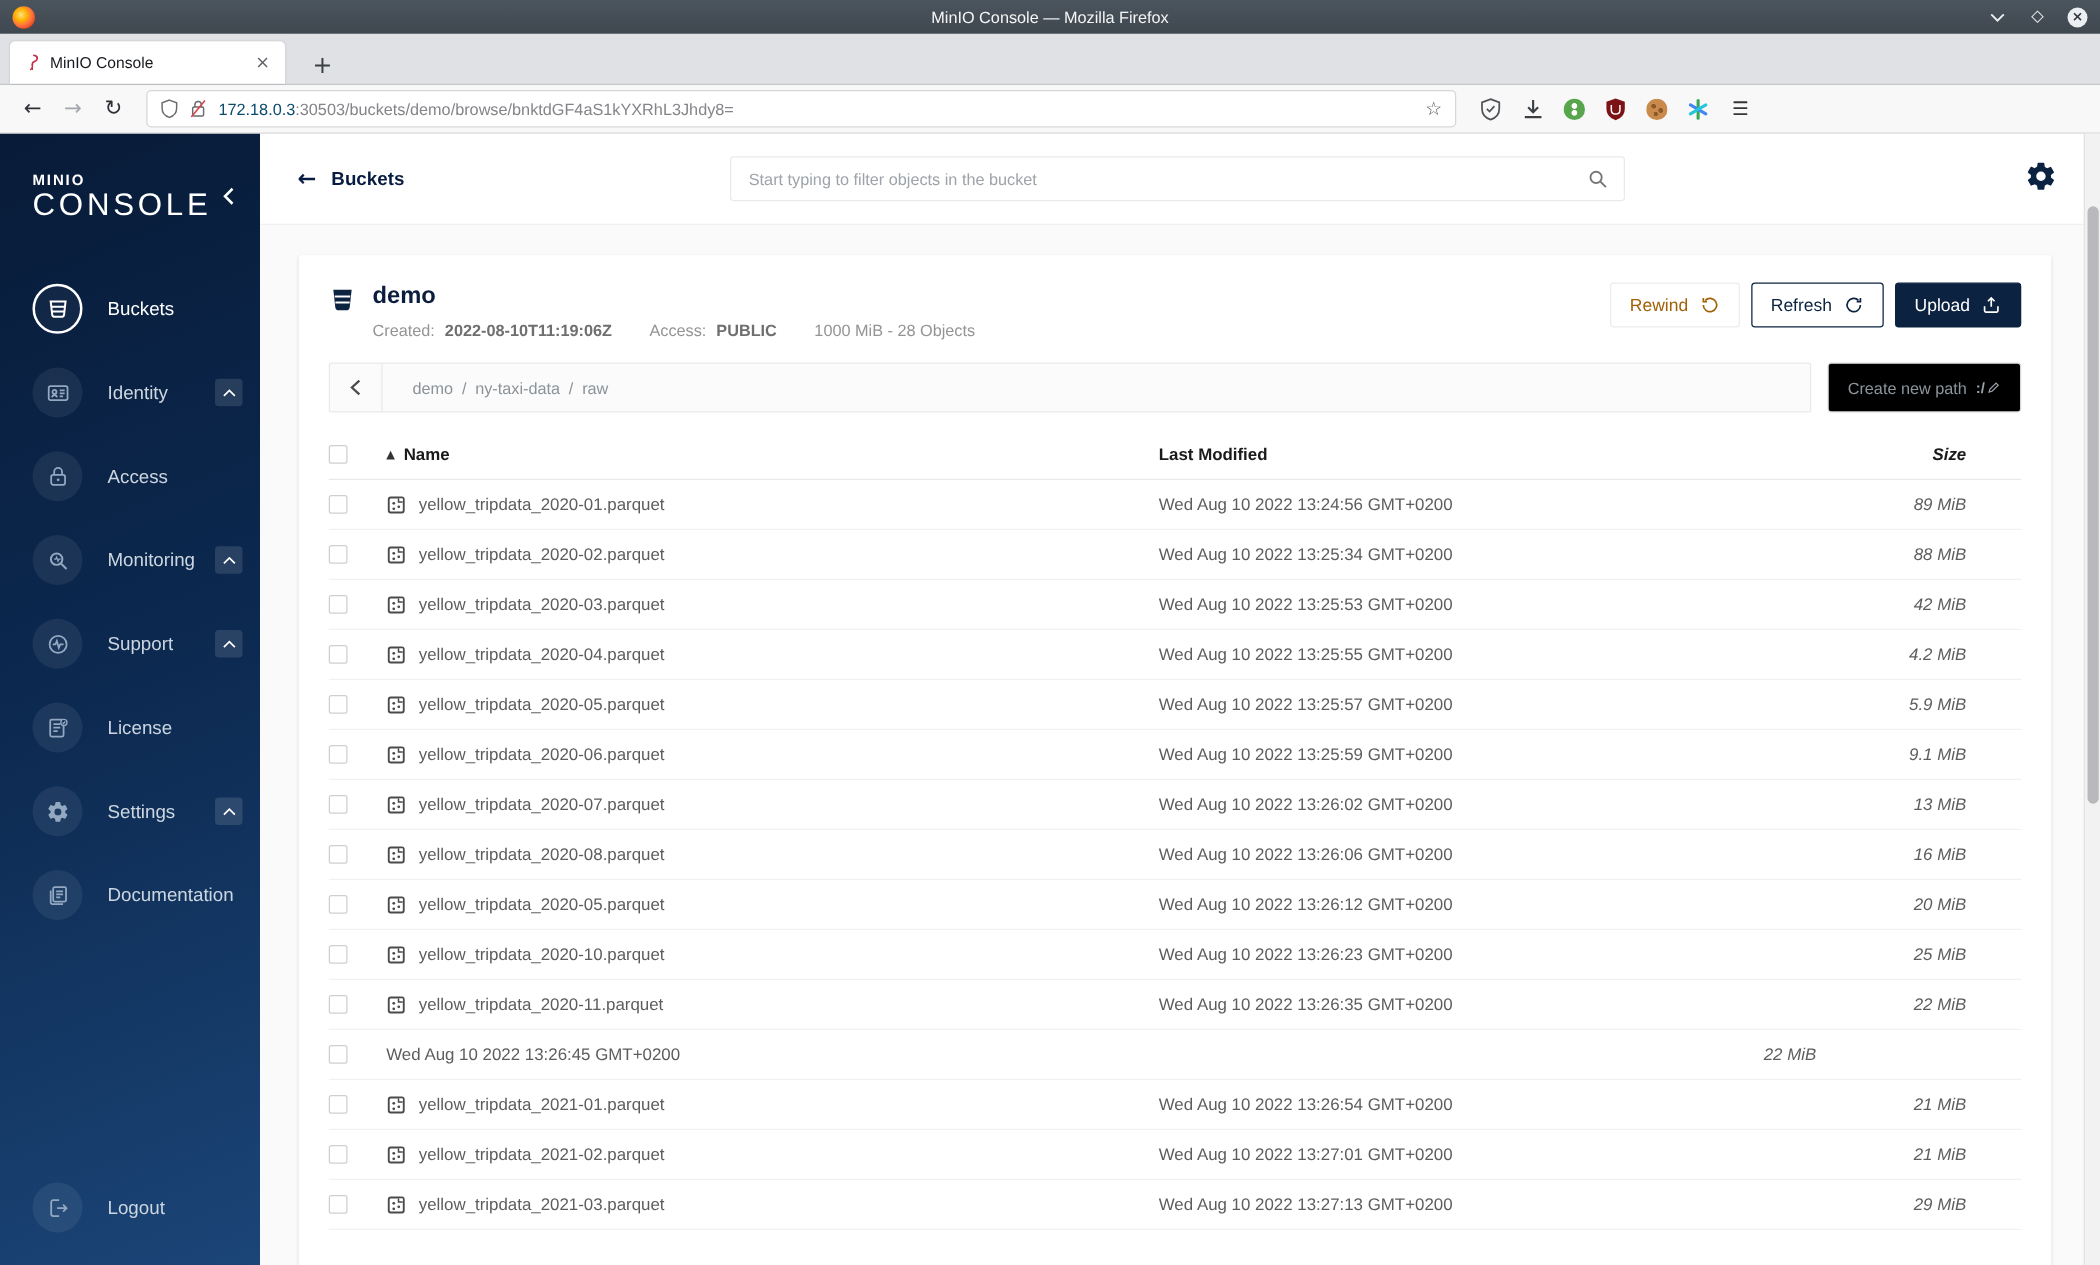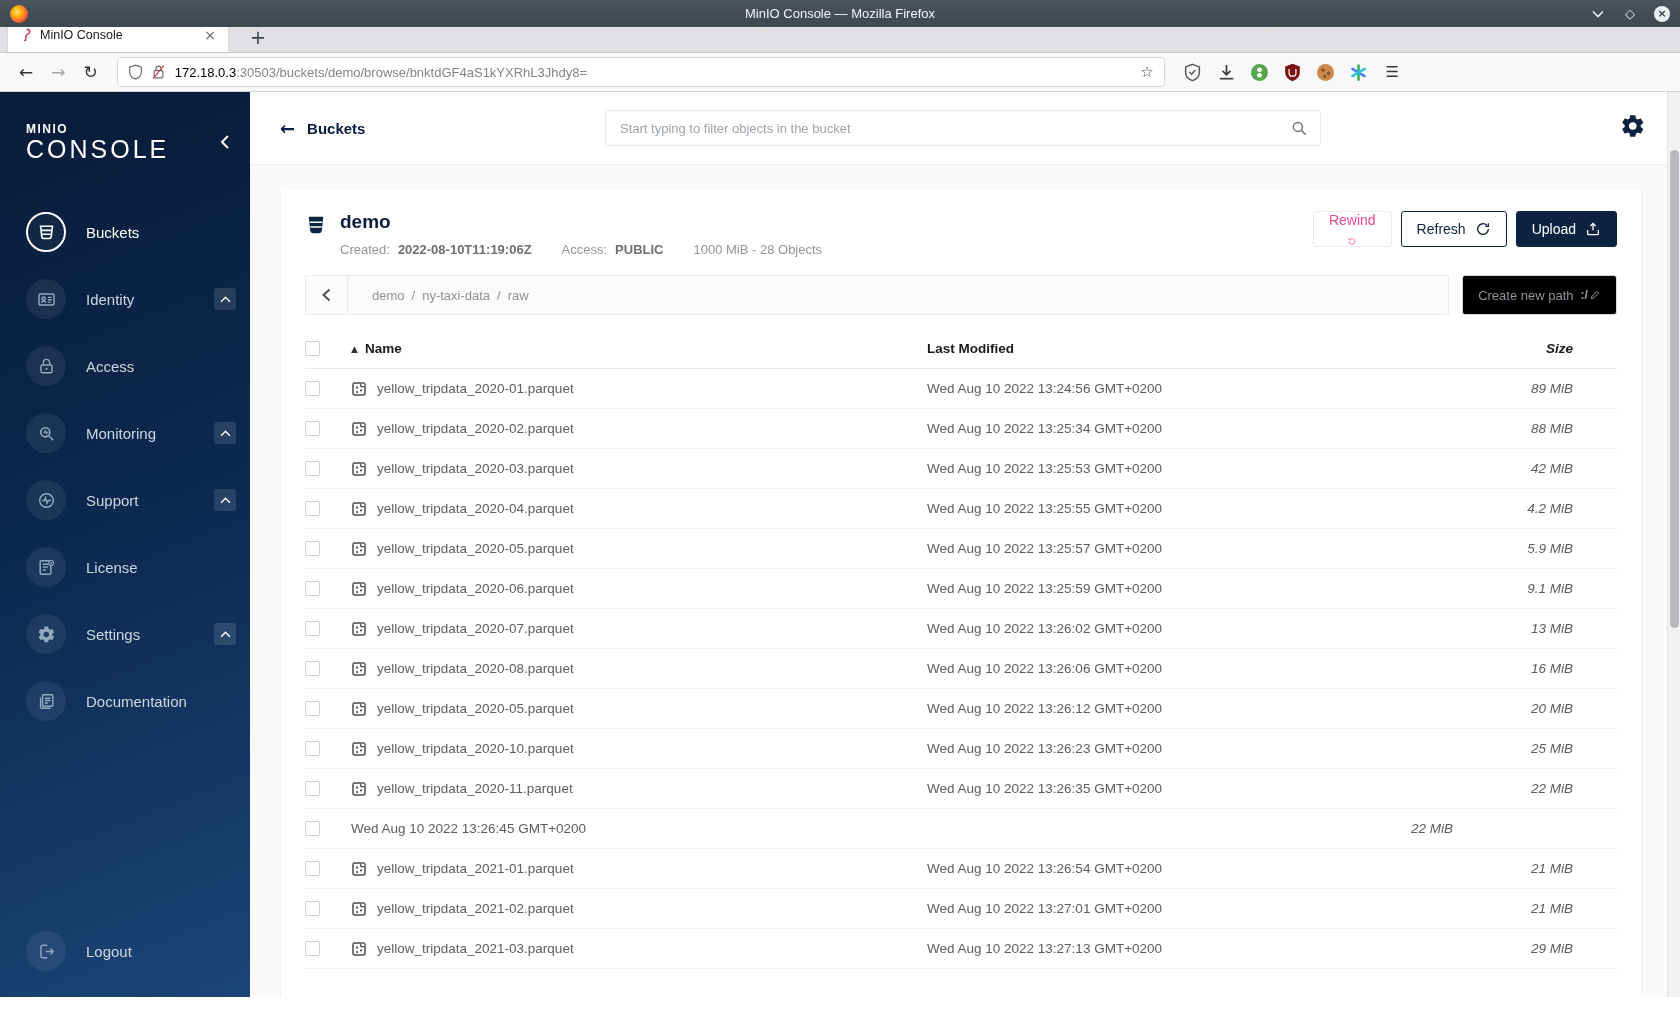--- a/index.html
+++ b/index.html
@@ -7,47 +7,47 @@
   .glyph { font-family:"DejaVu Sans", sans-serif; }
 
   
   .titlebar { height:27px; background:linear-gradient(#4b555d,#3f474f); display:flex; align-items:center; padding:0 10px; position:relative; }
   .ff-logo { width:18px; height:18px; border-radius:50%; background:radial-gradient(circle at 38% 38%, #ffe082 0%, #ffb300 30%, #ff7043 55%, #e64a19 75%, #b71c1c 100%); }
   .win-title { position:absolute; left:0; right:0; text-align:center; color:#f3f4f5; font-size:13px; }
   .win-controls { margin-left:auto; display:flex; align-items:center; gap:16px; z-index:2; }
   .win-btn { color:#eceff1; font-size:13px; width:16px; height:16px; display:flex; align-items:center; justify-content:center; cursor:default; }
   .win-close { background:#eceff1; color:#30373d; border-radius:50%; font-size:11px; font-weight:bold; }
 
-  .tabbar { height:26px; background:#dfe1e5; display:flex; align-items:flex-end; padding:0 0 0 8px; border-bottom:1px solid #c7c9cd; }
+  .tabbar { height:41px; background:#dfe1e5; display:flex; align-items:flex-end; padding:0 0 0 8px; border-bottom:1px solid #c7c9cd; }
   .tab { width:220px; height:34px; background:#fff; border-radius:4px 4px 0 0; display:flex; align-items:center; padding:0 8px 0 10px; box-shadow:0 0 2px rgba(0,0,0,.15); }
   .tab-title { font-size:12.5px; color:#16191d; margin-left:8px; flex:1; white-space:nowrap; overflow:hidden; }
   .tab-close { color:#5f6368; font-size:14px; padding:0 4px; }
   .newtab-btn { color:#3c4043; font-size:19px; margin-left:14px; padding:0 8px 4px; }
 
   .navbar { height:39px; background:#f8f8f9; display:flex; align-items:center; padding:0 10px; border-bottom:1px solid #d4d4d6; }
   .nav-btn { font-size:17px; color:#2f3237; padding:0 9px; }
   .nav-btn.fwd { color:#a3a6ab; }
   .urlbar { flex:0 0 1048px; height:30px; background:#fff; border:1px solid #d7d7db; border-radius:4px; margin-left:10px; display:flex; align-items:center; padding:0 10px; }
   .url-icons { display:flex; align-items:center; gap:8px; margin-right:9px; }
   .url-text { font-size:13px; color:#0c0c0d; flex:1; white-space:nowrap; overflow:hidden; }
-  .url-text .host { color:#000000; }
+  .url-text .host { color:#0c4a6e; }
   .url-text .path { color:#848489; }
   .url-star { color:#4a4a4f; font-size:15px; margin-left:8px; }
   .ext-icons { display:flex; align-items:center; gap:15px; margin-left:18px; }
   .ext-icons > * { width:19px; height:19px; display:flex; align-items:center; justify-content:center; }
   .ext-green { background:#57a64e; border-radius:50%; width:17px; height:17px; position:relative; }
   .ext-green::after { content:""; position:absolute; left:5px; top:3px; width:7px; height:11px; border-radius:4px; background:radial-gradient(circle at 50% 25%, #fff 2px, transparent 2.6px), radial-gradient(circle at 50% 75%, #fff 2px, transparent 2.6px); }
   .ext-cookie { background:radial-gradient(circle at 35% 35%, #8a5a2b 1.8px, transparent 2px), radial-gradient(circle at 68% 55%, #8a5a2b 1.8px, transparent 2px), radial-gradient(circle at 45% 72%, #8a5a2b 1.6px, transparent 1.9px), #c98a4b; border-radius:50%; width:17px; height:17px; }
   .menu-glyph { font-size:15px; color:#33363a; }
 
   
   .app { display:flex; height:905px; position:relative; }
 
   
-  .sidebar { width:250px; height:100%; background:linear-gradient(158deg,#081b38 0%,#0c2950 48%,#1b4577 100%); color:#fff; display:flex; flex-direction:column; padding:30px 0 26px 26px; flex-shrink:0; }
+  .sidebar { width:208px; height:100%; background:linear-gradient(158deg,#081b38 0%,#0c2950 48%,#1b4577 100%); color:#fff; display:flex; flex-direction:column; padding:30px 0 26px 26px; flex-shrink:0; }
   .logo-row { display:flex; align-items:flex-start; padding-right:18px; }
   .logo-min { font-size:12px; font-weight:bold; letter-spacing:1.5px; color:#fff; }
   .logo-console { font-size:25px; font-weight:300; letter-spacing:3px; color:#fff; line-height:1.05; }
   .collapse-btn { margin-left:auto; margin-top:12px; color:#fff; }
   .menu { margin-top:47px; display:flex; flex-direction:column; }
   .menu-item { display:flex; align-items:center; height:46px; margin-bottom:21px; padding-right:14px; cursor:pointer; }
   .micon-circle { width:40px; height:40px; border-radius:50%; background:rgba(255,255,255,.07); display:flex; align-items:center; justify-content:center; color:#93a9c2; flex-shrink:0; }
   .menu-item.active .micon-circle { border:2px solid #fff; color:#fff; background:rgba(255,255,255,.04); }
   .mlabel { margin-left:20px; font-size:15px; color:#ccd6e0; font-weight:300; }
   .menu-item.active .mlabel { color:#fff; }
@@ -72,21 +72,21 @@
   .card { background:#fff; margin:24px 39px 0 31px; border-radius:3px; box-shadow:0 1px 3px rgba(0,0,0,.09); padding:22px 24px 0; height:820px; }
 
   .card-head { display:flex; align-items:flex-start; }
   .bucket-icon { color:#0b2240; margin-top:3px; }
   .bucket-titleblock { margin-left:13px; }
   .bucket-name { font-size:19px; font-weight:bold; color:#0c1e3e; }
   .bucket-meta { margin-top:9px; font-size:13px; color:#949494; display:flex; gap:8px; align-items:baseline; }
   .bucket-meta b { color:#6f6f6f; font-weight:bold; margin-right:22px; }
   .head-buttons { margin-left:auto; display:flex; gap:9px; }
   .btn { height:36px; border-radius:3px; font-size:14px; display:flex; align-items:center; gap:9px; padding:0 15px; background:#fff; border:1px solid #0b2240; color:#0b2240; cursor:pointer; font-family:"Liberation Sans", sans-serif; }
-  .btn.disabled { border-color:#ececec; color:#ec4899; cursor:default;flex-direction:column; }
+  .btn.disabled { border-color:#ececec; color:#a16207; cursor:default; }
   .btn.primary { background:#0b2240; color:#fff; border-color:#0b2240; }
   .btn svg { display:block; }
 
   .path-row { display:flex; margin-top:18px; gap:13px; }
   .crumb-box { flex:1; border:1px solid #eaeaea; background:#fbfbfb; border-radius:2px; height:40px; display:flex; align-items:center; }
   .crumb-back { width:42px; height:100%; border-right:1px solid #eaeaea; display:flex; align-items:center; justify-content:center; color:#4a4a4a; }
   .crumb-path { padding-left:24px; font-size:13px; color:#8b9298; display:flex; gap:7px; }
   .crumb-path .seg { color:#8b9298; }
   .create-path-btn { width:155px; height:40px; border:1px solid #d6d9dc; border-radius:3px; background:#000000; color:#8c959d; font-size:13px; display:flex; align-items:center; justify-content:center; gap:7px; font-family:"Liberation Sans", sans-serif; }
   .cpp-icon { display:flex; align-items:center; color:#9aa2aa; font-weight:bold; font-size:12px; gap:1px; }

